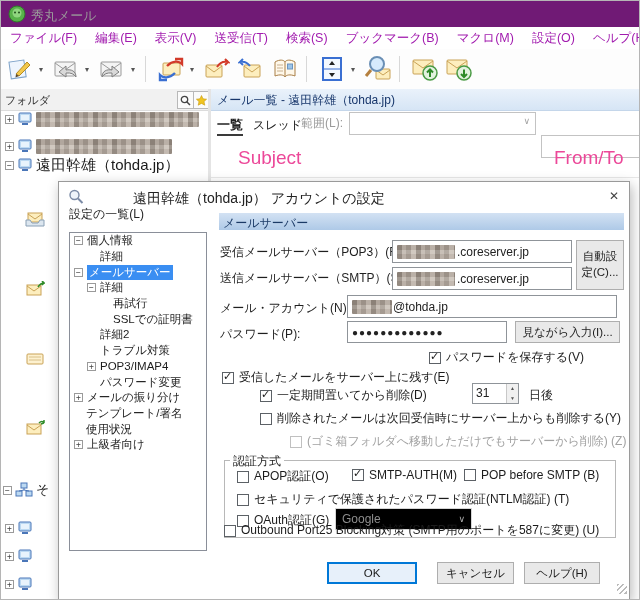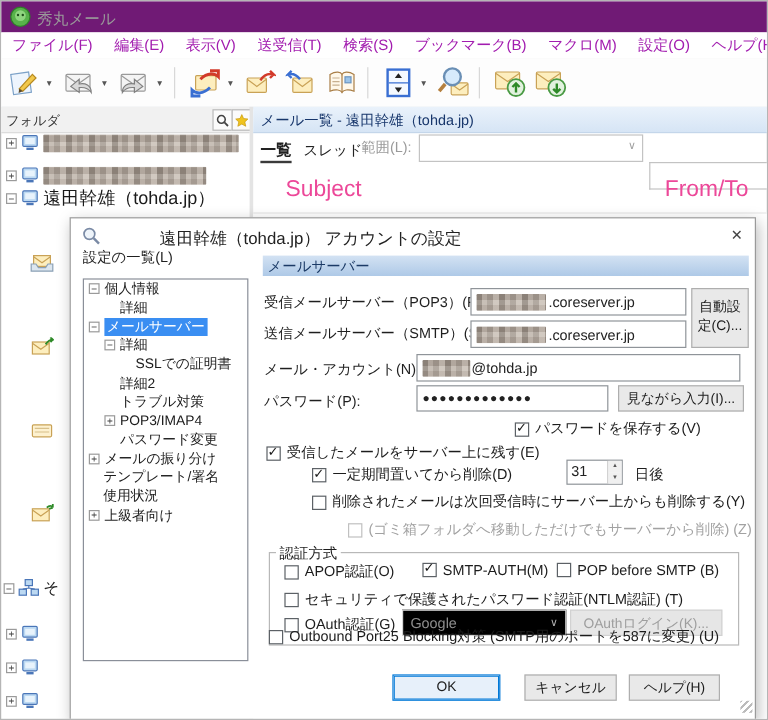--- a/index.html
+++ b/index.html
@@ -327,20 +327,23 @@
       </div>
     <div class="trow" style="padding-left:4px;">
         <span class="expbox">−</span>
         <span class="sel">メールサーバー</span>
       </div>
     <div class="trow" style="padding-left:17px;">
         <span class="expbox">−</span>
         <span>詳細</span>
       </div>
     <div class="trow" style="padding-left:43px;">
+        <span>再試行</span>
+      </div>
+    <div class="trow" style="padding-left:43px;">
         <span>SSLでの証明書</span>
       </div>
     <div class="trow" style="padding-left:30px;">
         <span>詳細2</span>
       </div>
     <div class="trow" style="padding-left:30px;">
         <span>トラブル対策</span>
       </div>
     <div class="trow" style="padding-left:17px;">
         <span class="expbox">+</span>
@@ -446,21 +449,20 @@
     <span>セキュリティで保護されたパスワード認証(NTLM認証) (T)</span>
   </div>
   <div class="abs cbrow" style="left:178px;top:330px;">
     <span class="cb"></span>
     <span>OAuth認証(G)</span>
   </div>
   <div class="abs ddl" style="left:276px;top:326px;width:137px;height:22px;">
     <span>Google</span>
     <span class="chev">∨</span>
   </div>
-  <div class="abs btn dis" style="left:416px;top:326px;width:127px;height:22px;">OAuthログイン(K)...</div>
 
   <div class="abs cbrow" style="left:165px;top:340px;">
     <span class="cb"></span>
     <span>Outbound Port25 Blocking対策 (SMTP用のポートを587に変更) (U)</span>
   </div>
 
   <div class="abs btn focus" style="left:268px;top:380px;width:90px;height:22px;">OK</div>
   <div class="abs btn" style="left:378px;top:380px;width:77px;height:22px;">キャンセル</div>
   <div class="abs btn" style="left:465px;top:380px;width:76px;height:22px;">ヘルプ(H)</div>
   <div class="abs grip"></div>

